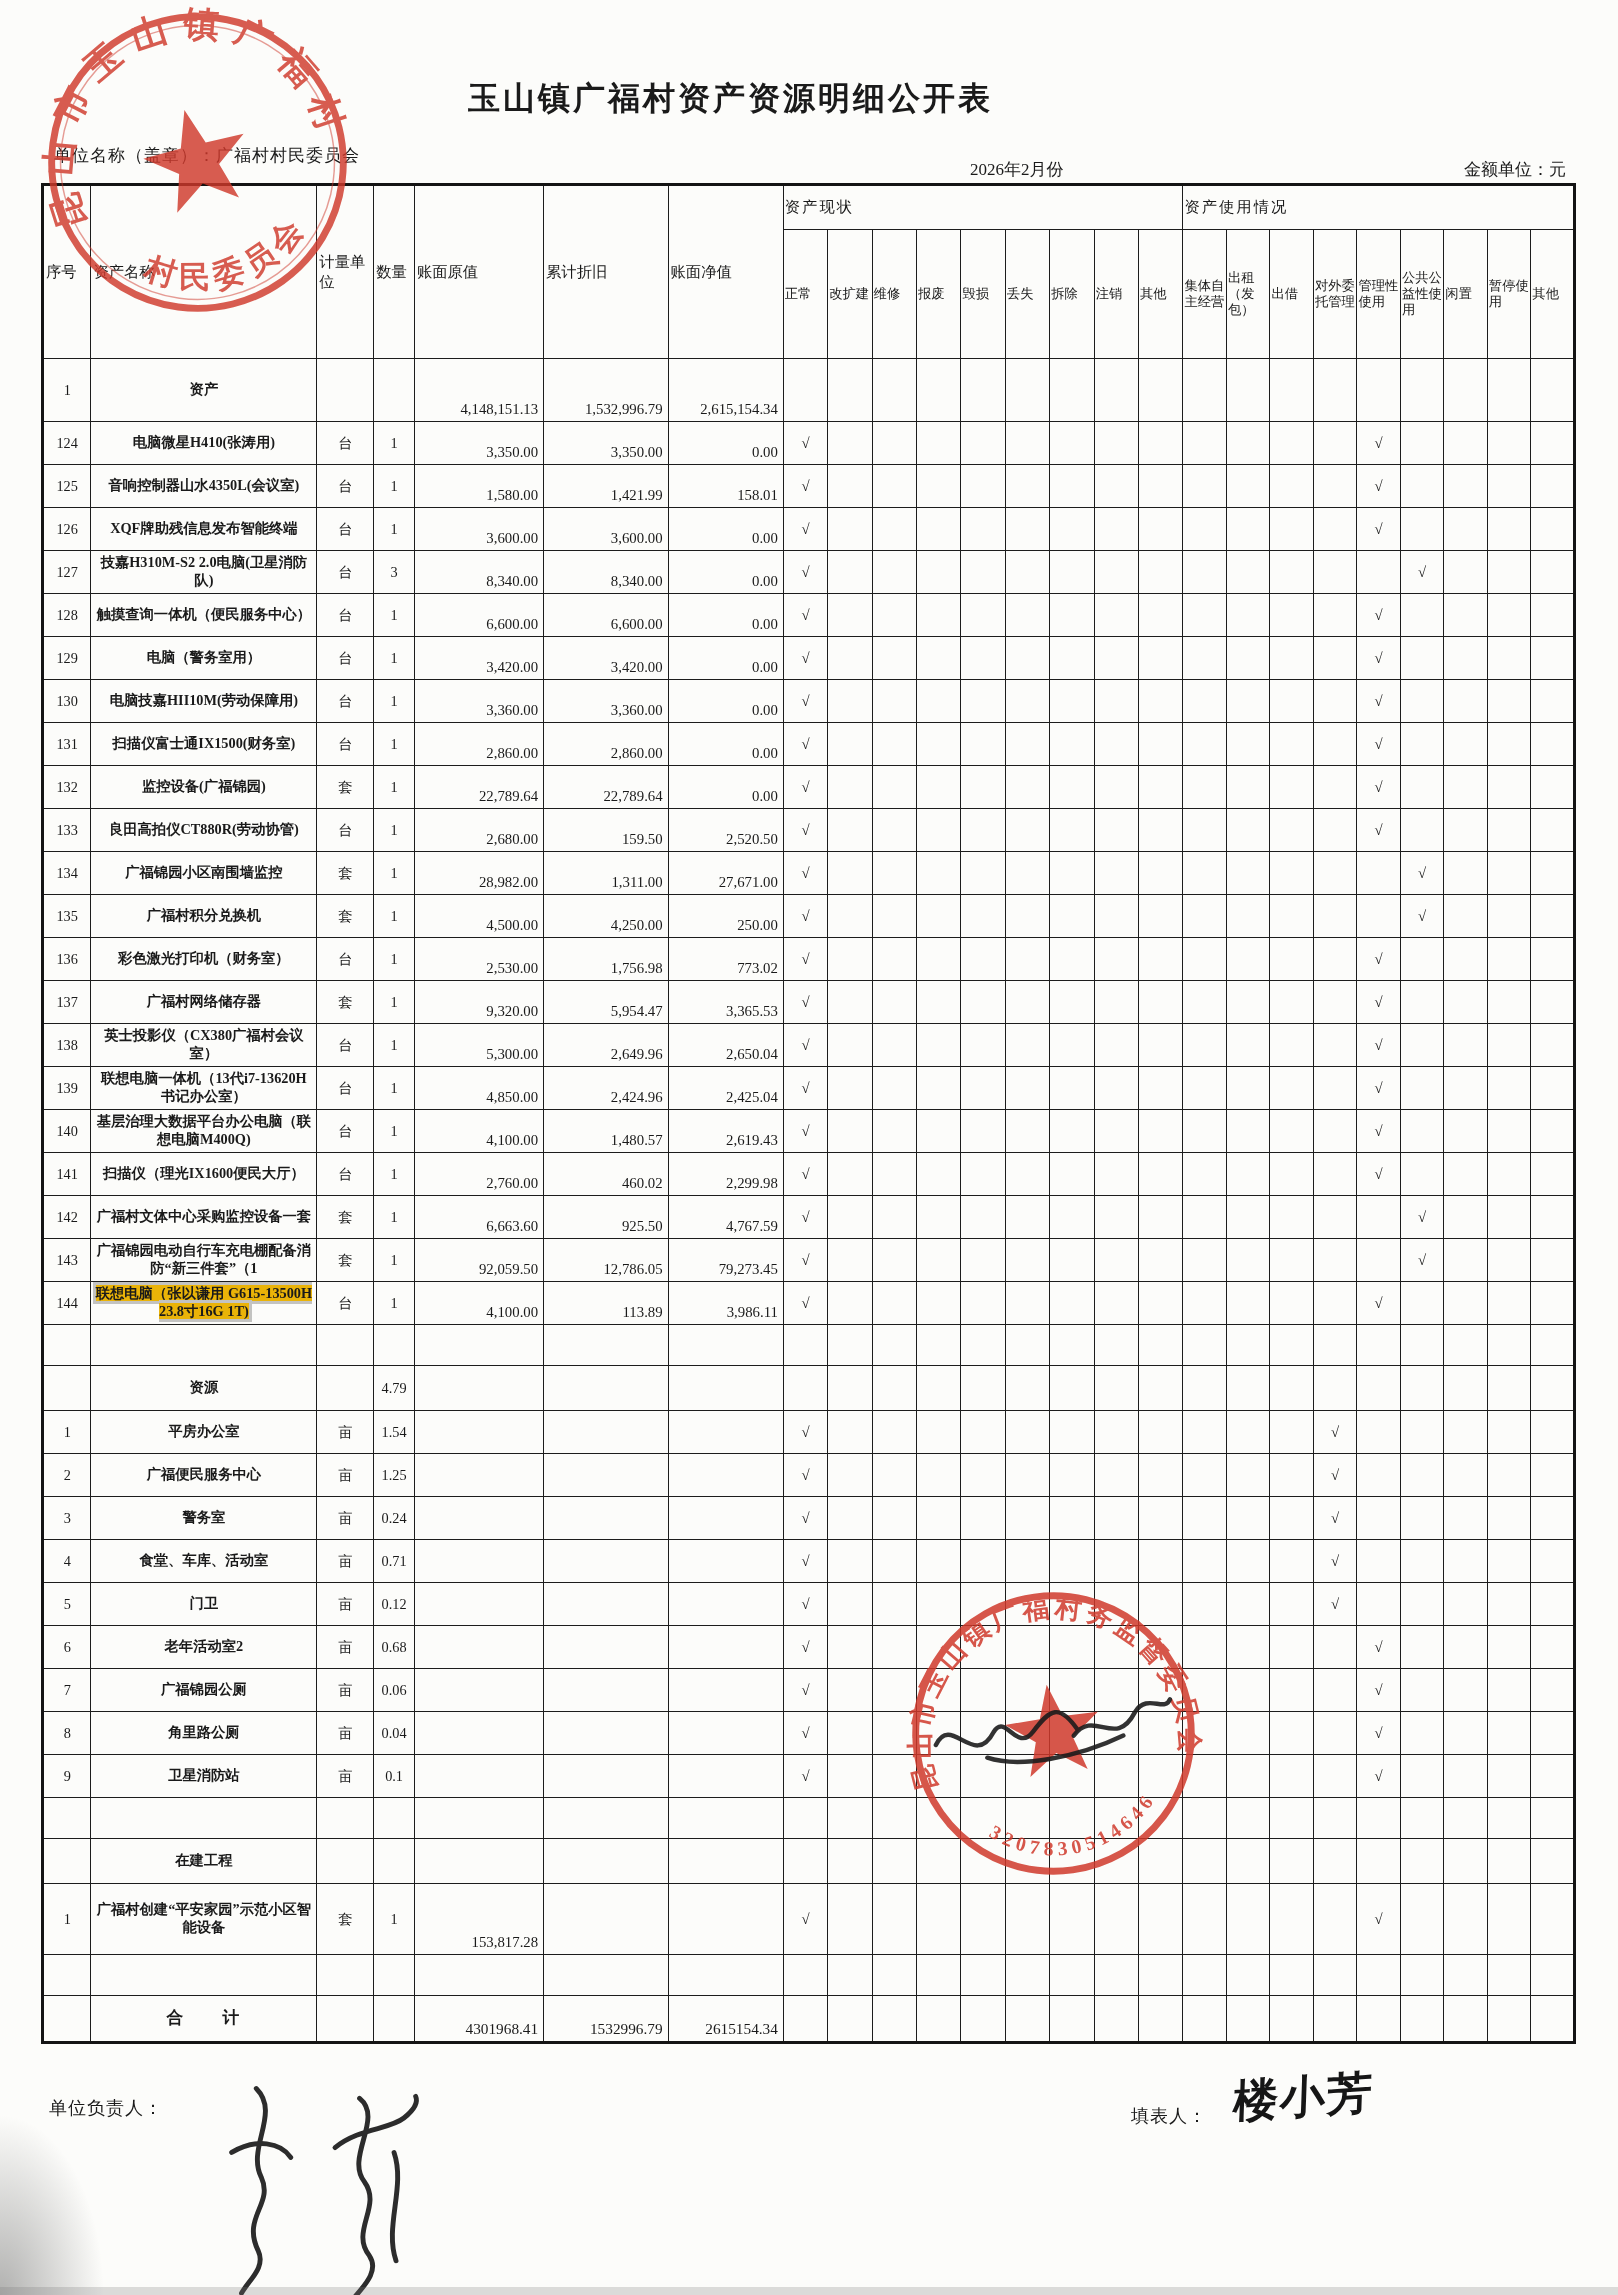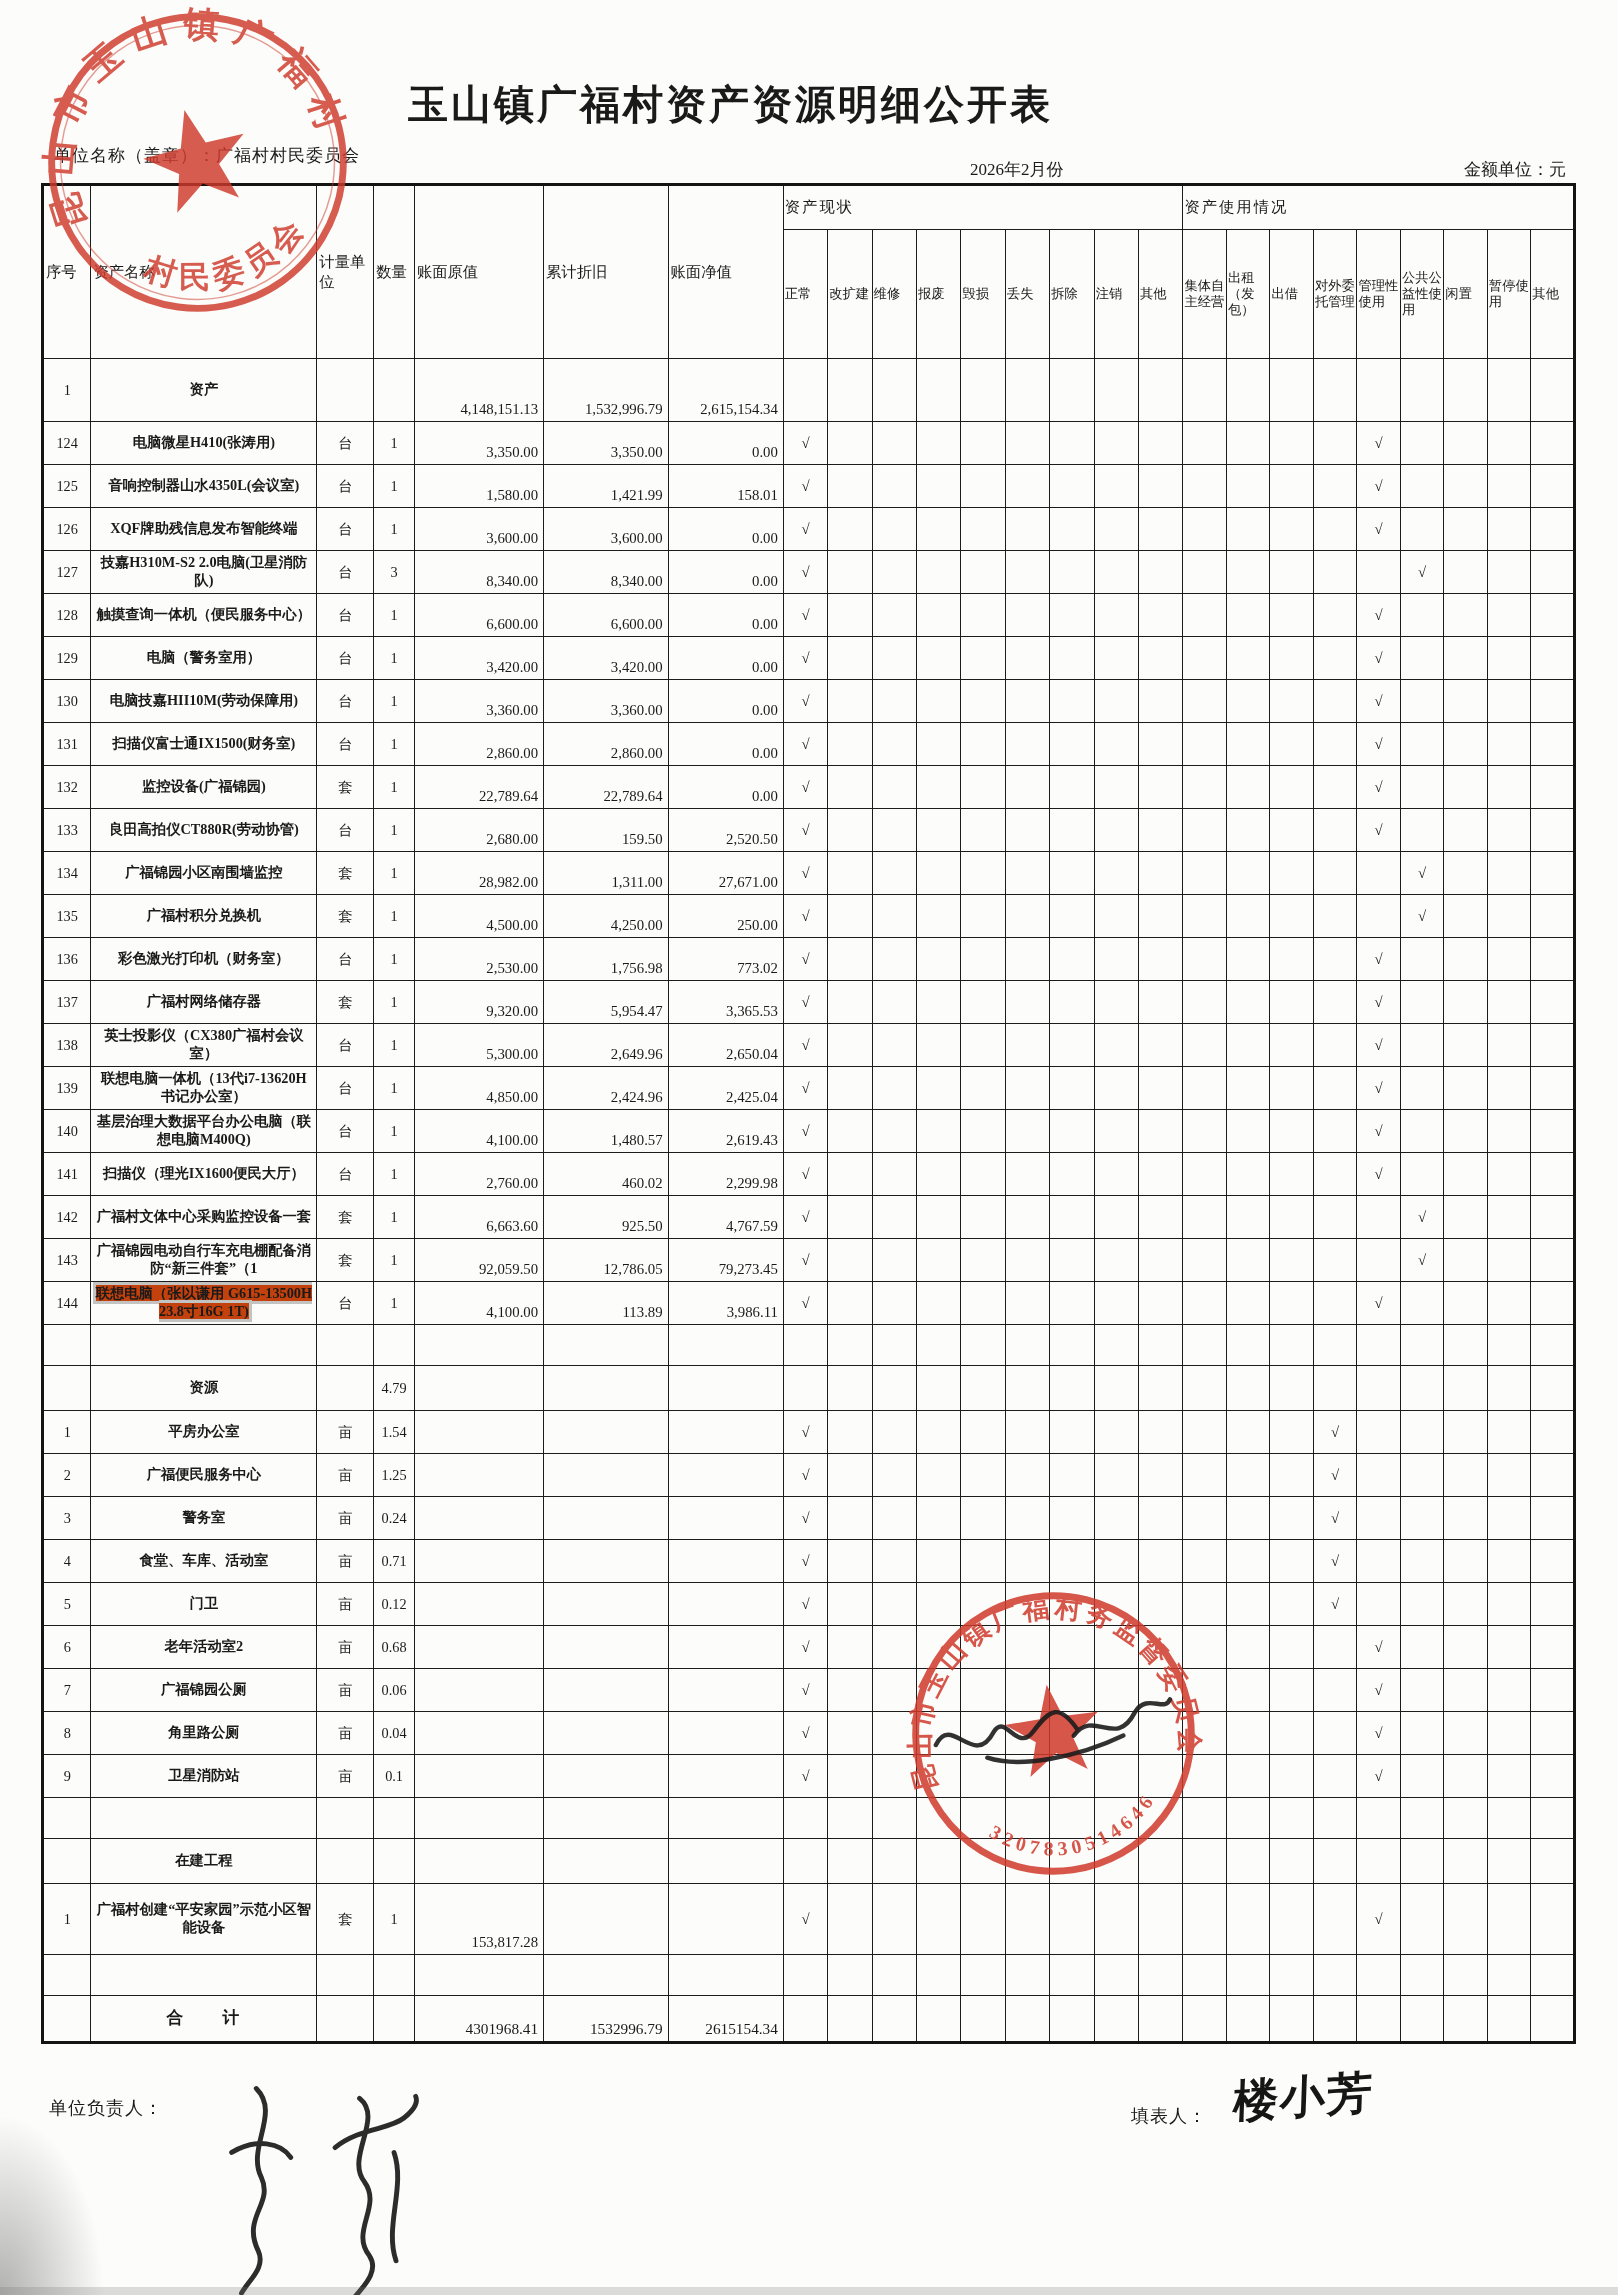--- a/index.html
+++ b/index.html
@@ -4,21 +4,21 @@
 <style>
   html,body{margin:0;padding:0;}
   body{
     width:1618px;height:2295px;position:relative;
     background:#fcfcfa;
     font-family:"Liberation Serif","DejaVu Serif",serif;
     color:#1a1a1a;overflow:hidden;
   }
   .page-title{
     position:absolute;left:41px;top:77px;width:1379px;
-    text-align:center;font-size:40px;font-weight:bold;letter-spacing:3px;
+    text-align:center;font-size:32px;font-weight:bold;letter-spacing:3px;
   }
   .unit-line{position:absolute;left:54px;top:144px;font-size:17px;letter-spacing:1px;}
   .date-line{position:absolute;left:970px;top:158px;font-size:17px;}
   .amount-unit{position:absolute;right:52px;top:158px;font-size:17px;}
 
   table.main{
     position:absolute;left:41px;top:183px;width:1535px;
     border-collapse:collapse;table-layout:fixed;
     border:3px solid #141414;
   }
@@ -34,21 +34,21 @@
   td.num{text-align:right;vertical-align:bottom;font-size:14.8px;padding:0 4.9px 3px 0;font-family:"Liberation Serif","DejaVu Serif",serif;}
   td.chk{text-align:center;font-size:14.8px;}
   tr.r-item{height:43px;}
   tr.r-empty{height:41px;}
   tr.r-summary{height:45px;}
   tr.r-summary.tall{height:63px;}
   tr.r-item.tall{height:71px;}
   tr.r-total{height:47px;}
   tr.r-total td.name{font-size:16.7px;letter-spacing:2px;}
   tr.r-total td.num{font-size:15.3px;margin-left:23px;}
-  span.hl{background:#c2410c;box-shadow:0 0 0 3px #c3c3c1;display:inline;margin-top:32px;}
+  span.hl{background:#eab308;box-shadow:0 0 0 3px #c3c3c1;display:inline;margin-top:32px;}
 
   .footer-left{position:absolute;left:49px;top:2096px;font-size:18px;letter-spacing:1px;}
   .footer-right{position:absolute;left:1131px;top:2104px;font-size:18px;letter-spacing:1px;}
   .sig-name{
     position:absolute;left:1233px;top:2067px;font-size:45px;font-weight:bold;
     transform:rotate(-4deg) skewX(-6deg);color:#161616;letter-spacing:2px;
   }
   svg.stamp{position:absolute;pointer-events:none;}
   .scan-shadow{position:absolute;left:0;bottom:0;width:108px;height:187px;
     background:radial-gradient(ellipse at 0% 100%, rgba(55,55,55,.38), transparent 68%);}

